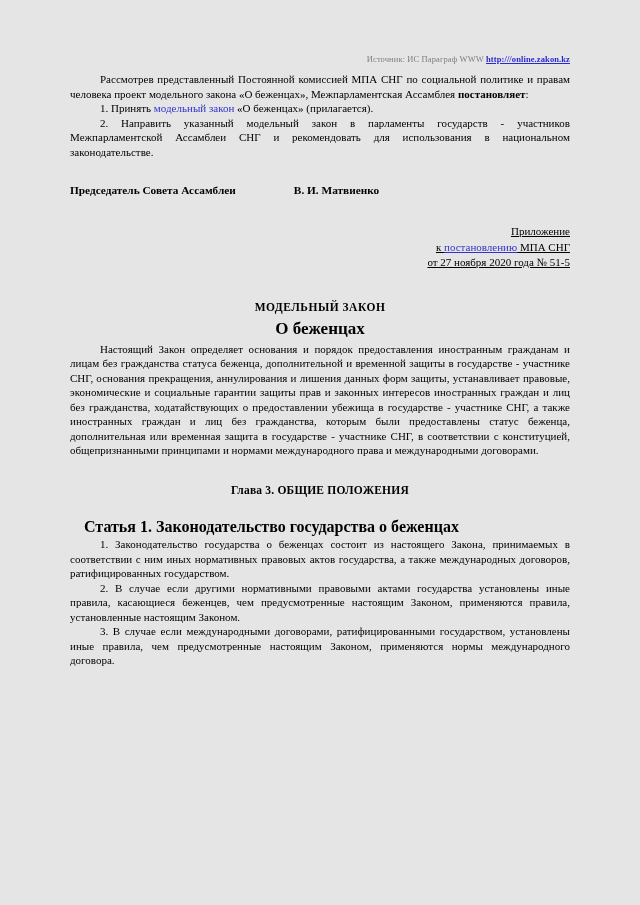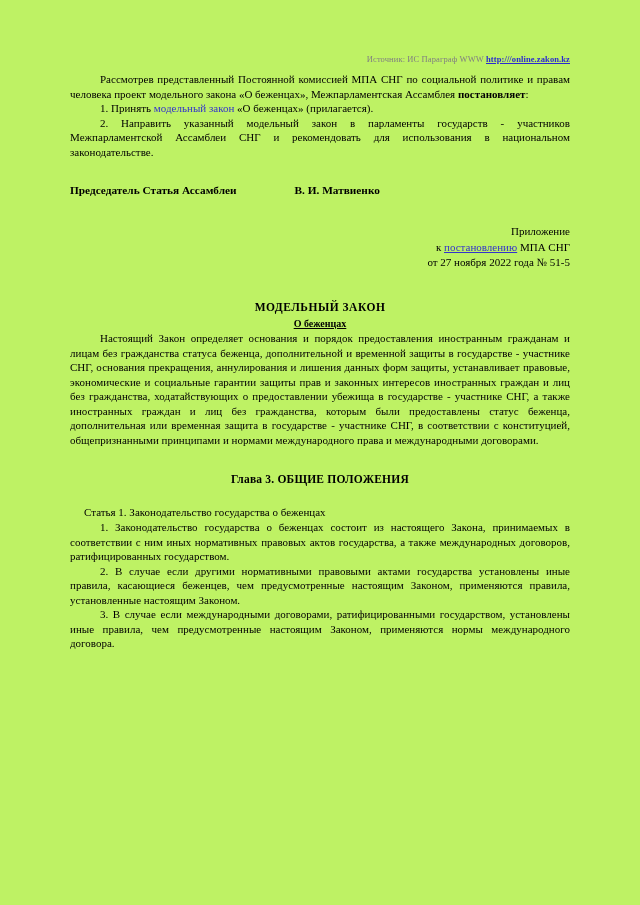--- a/index.html
+++ b/index.html
@@ -15,21 +15,21 @@
     color: #000000;
     -webkit-font-smoothing: antialiased;
   }
   .page {
     position: relative;
     width: 640px;
     height: 905px;
     box-sizing: border-box;
     padding: 16px;
     overflow: hidden;
-    background: #bef264;
+    background: #e5e5e5;
   }
   .content {
     position: absolute;
     left: 70px;
     top: 0;
     width: 500px;
   }
 
   
   .source-line {
@@ -88,20 +88,21 @@
     display: inline-block;
     margin-left: 58px;
   }
 
   
   .appendix {
     margin-top: 26px;
     text-align: right;
     font-size: 11px;
     line-height: 1.42;
+    text-decoration: underline;
   }
   .appendix .ap-line { display: block; white-space: nowrap; }
 
   
   .assembly-head {
     margin-top: 28px;
     text-align: center;
     font-size: 11.3px;
     font-weight: bold;
     line-height: 1.42;
@@ -109,36 +110,36 @@
   .assembly-head .ah-line { display: block; }
 
   .law-title {
     margin-top: 22px;
     text-align: center;
     font-size: 11.5px;
     font-weight: bold;
     line-height: 1.5;
   }
   .law-title .lt-main { display: block; letter-spacing: 0.5px; }
-  .law-title .lt-sub { display: block; font-size: 10px; text-decoration: underline; }
+  .law-title .lt-sub { display: block; font-size: 17px; }
 
   .preamble { margin-top: 20px; }
 
   
   .chapter-head {
     margin-top: 26px;
     text-align: center;
     font-size: 11.5px;
     font-weight: bold;
     letter-spacing: 0.2px;
   }
   .article-head {
     margin-top: 20px;
-    font-size: 11px;
-    font-weight: normal;
+    font-size: 16px;
+    font-weight: bold;
     text-indent: 14px;
     line-height: 1.35;
   }
 </style>
 </head>
 <body>
 
 <div class="page">
   <div class="content">
 
@@ -147,27 +148,27 @@
     </div>
 
 
     <p class="body-par first-par"><span>Рассмотрев представленный Постоянной комиссией МПА СНГ по социальной политике и правам человека проект модельного закона «О беженцах», Межпарламентская Ассамблея </span><span class="bld">постановляет</span><span>:</span></p>
 
     <p class="body-par"><span>1. Принять </span><a class="lnk" href="#">модельный закон</a><span> «О беженцах» (прилагается).</span></p>
 
     <p class="body-par">2. Направить указанный модельный закон в парламенты государств - участников Межпарламентской Ассамблеи СНГ и рекомендовать для использования в национальном законодательстве.</p>
 
     <div class="sign-row">
-      <span>Председатель Статья Ассамблеи</span><span class="sign-name">В. И. Матвиенко</span>
+      <span>Председатель Совета Ассамблеи</span><span class="sign-name">В. И. Матвиенко</span>
     </div>
 
     <div class="appendix">
       <span class="ap-line">Приложение</span>
       <span class="ap-line"><span>к </span><a class="lnk u" href="#">постановлению</a><span> МПА СНГ</span></span>
-      <span class="ap-line">от 27 ноября 2022 года № 51-5</span>
+      <span class="ap-line">от 27 ноября 2020 года № 51-5</span>
     </div>
 
     <div class="assembly-head">
     </div>
 
     <div class="law-title">
       <span class="lt-main">МОДЕЛЬНЫЙ ЗАКОН</span>
       <span class="lt-sub">О беженцах</span>
     </div>
 

